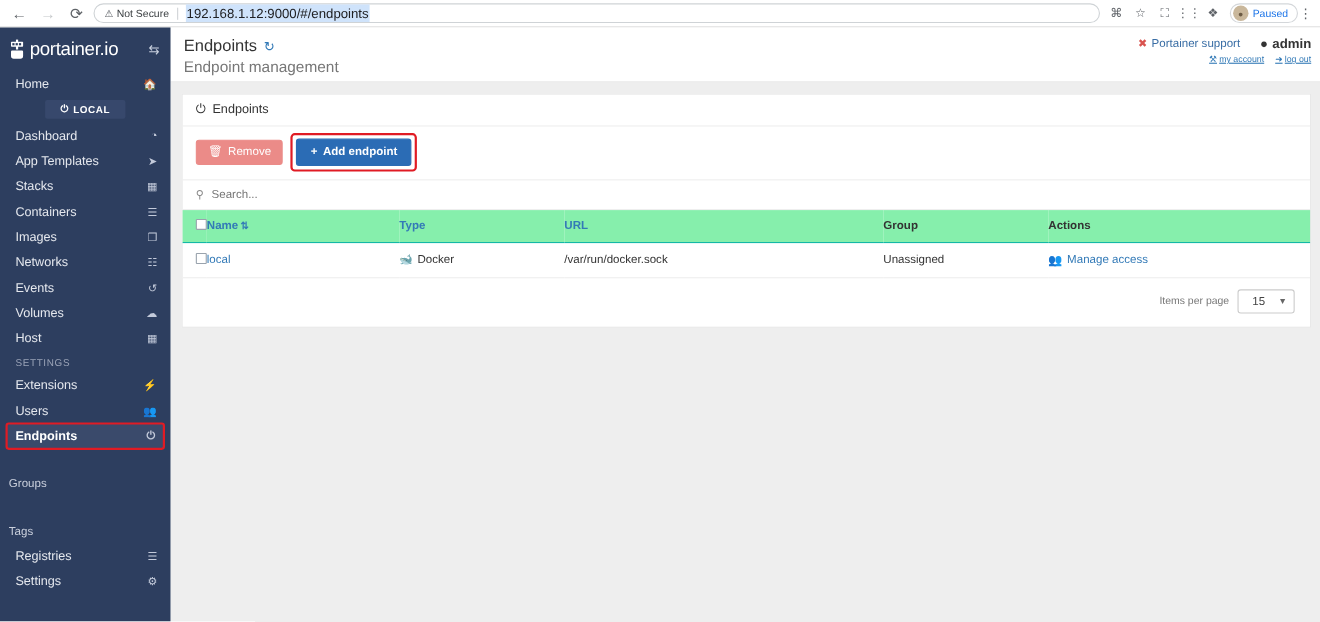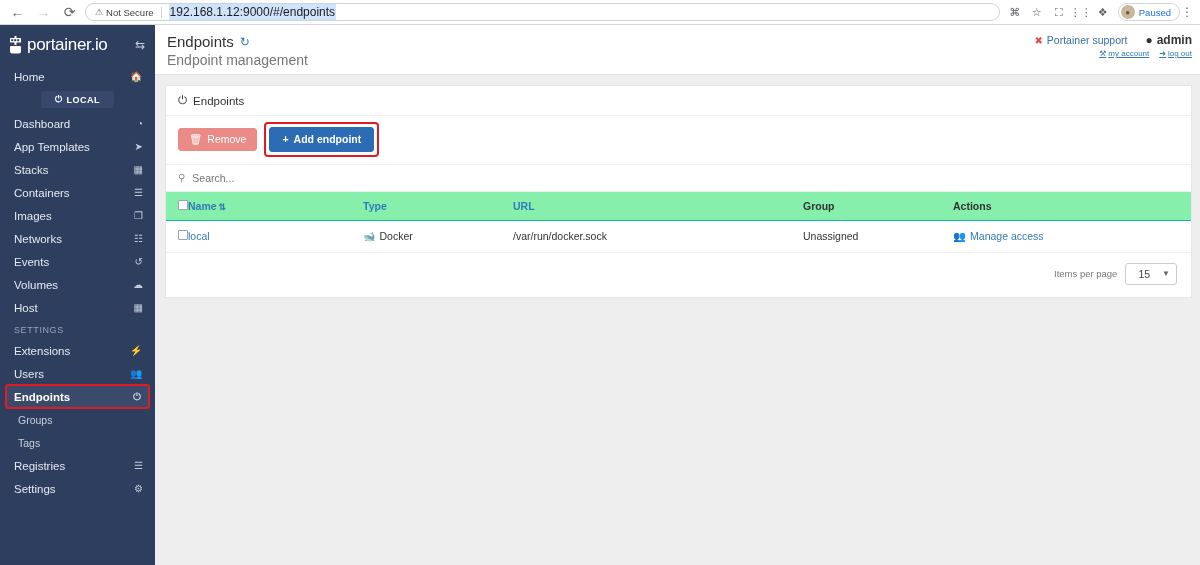--- a/index.html
+++ b/index.html
@@ -74,21 +74,21 @@
   .toggle-icon { color: #c8d0de; font-size: 12px; cursor: pointer; }
 
   .nav-item {
     height: 23px; display: flex; align-items: center;
     justify-content: space-between; padding: 0 12px 0 14px;
     font-size: 11.5px; color: #e5e8ee; cursor: pointer;
   }
   .nav-item .ni-icon { font-size: 10px; color: #c3cada; }
   .nav-sub {
     height: 23px; display: flex; align-items: center;
-    padding-left: 18px; font-size: 10.5px; color: #c9cfdc; cursor: pointer;
+    padding-left: 8px; font-size: 10.5px; color: #c9cfdc; cursor: pointer; margin-top: 20px;
   }
   .local-badge-wrap {
     display: flex; justify-content: center; margin: 3px 0 4px 0;
   }
   .local-badge {
     background: #37486c; color: #fff; font-size: 9px; font-weight: bold;
     letter-spacing: 0.5px; padding: 3px 14px; border-radius: 2px;
     display: flex; align-items: center; gap: 4px;
   }
   .sec-label {

